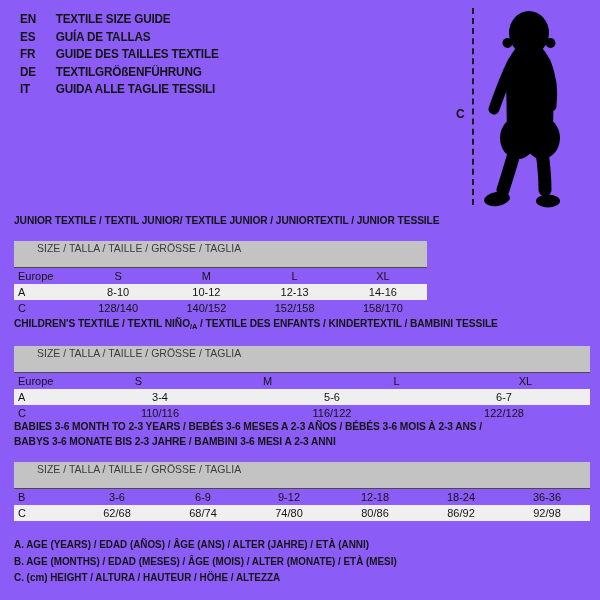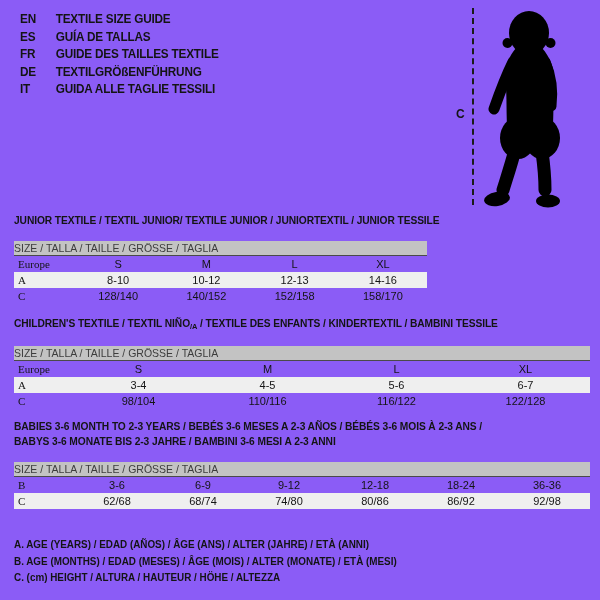--- a/index.html
+++ b/index.html
@@ -36,27 +36,27 @@
   .t3a{top:420px;}
   .t3b{top:435px;}
   .sub{font-size:8px;vertical-align:-2px;}
 
   
   .tbl{position:absolute;left:14px;font-size:11px;}
   .pos1{top:241px;width:413px;}
   .pos2{top:346px;width:576px;}
   .pos3{top:462px;width:576px;}
   .size-bar{
-    height:15px;line-height:14px;background:#c3c3c3;color:#3c3c3c;
-    font-size:10.5px;padding-left:0;box-sizing:border-box;
+    height:27px;line-height:14px;background:#c3c3c3;color:#3c3c3c;
+    font-size:10.5px;padding-left:23px;box-sizing:border-box;
     border-bottom:1px solid #4a4a4a;white-space:nowrap;
   }
   .trow{display:flex;height:16px;line-height:16px;}
   .trow.shaded{background:#efefef;}
-  .lbl{width:60px;padding-left:4px;box-sizing:border-box;font-family:Liberation Serif, serif;}
+  .lbl{width:60px;padding-left:4px;box-sizing:border-box;}
   .cell{flex:1;text-align:center;}
 
   
   .footnotes{
     position:absolute;left:14px;top:536px;font-weight:bold;font-size:10.5px;
     transform:scaleX(.94);transform-origin:0 0;white-space:nowrap;
   }
   .fn-line{height:16.6px;line-height:16.6px;}
 </style>
 </head>
@@ -143,27 +143,25 @@
         <div class="trow">
           <div class="lbl">Europe</div>
           <div class="cell">S</div>
           <div class="cell">M</div>
           <div class="cell">L</div>
           <div class="cell">XL</div>
         </div>
         <div class="trow shaded">
           <div class="lbl">A</div>
           <div class="cell">3-4</div>
-          <div class="cell">4-5</div>
           <div class="cell">5-6</div>
           <div class="cell">6-7</div>
         </div>
         <div class="trow">
           <div class="lbl">C</div>
-          <div class="cell">98/104</div>
           <div class="cell">110/116</div>
           <div class="cell">116/122</div>
           <div class="cell">122/128</div>
         </div>
       </div>
   </div>
 
   <div class="tbl-title t3a">BABIES 3-6 MONTH TO 2-3 YEARS / BEBÉS 3-6 MESES A 2-3 AÑOS / BÉBÉS 3-6 MOIS À 2-3 ANS /</div>
   <div class="tbl-title t3b">BABYS 3-6 MONATE BIS 2-3 JAHRE / BAMBINI 3-6 MESI A 2-3 ANNI</div>
   <div class="tbl pos3">

